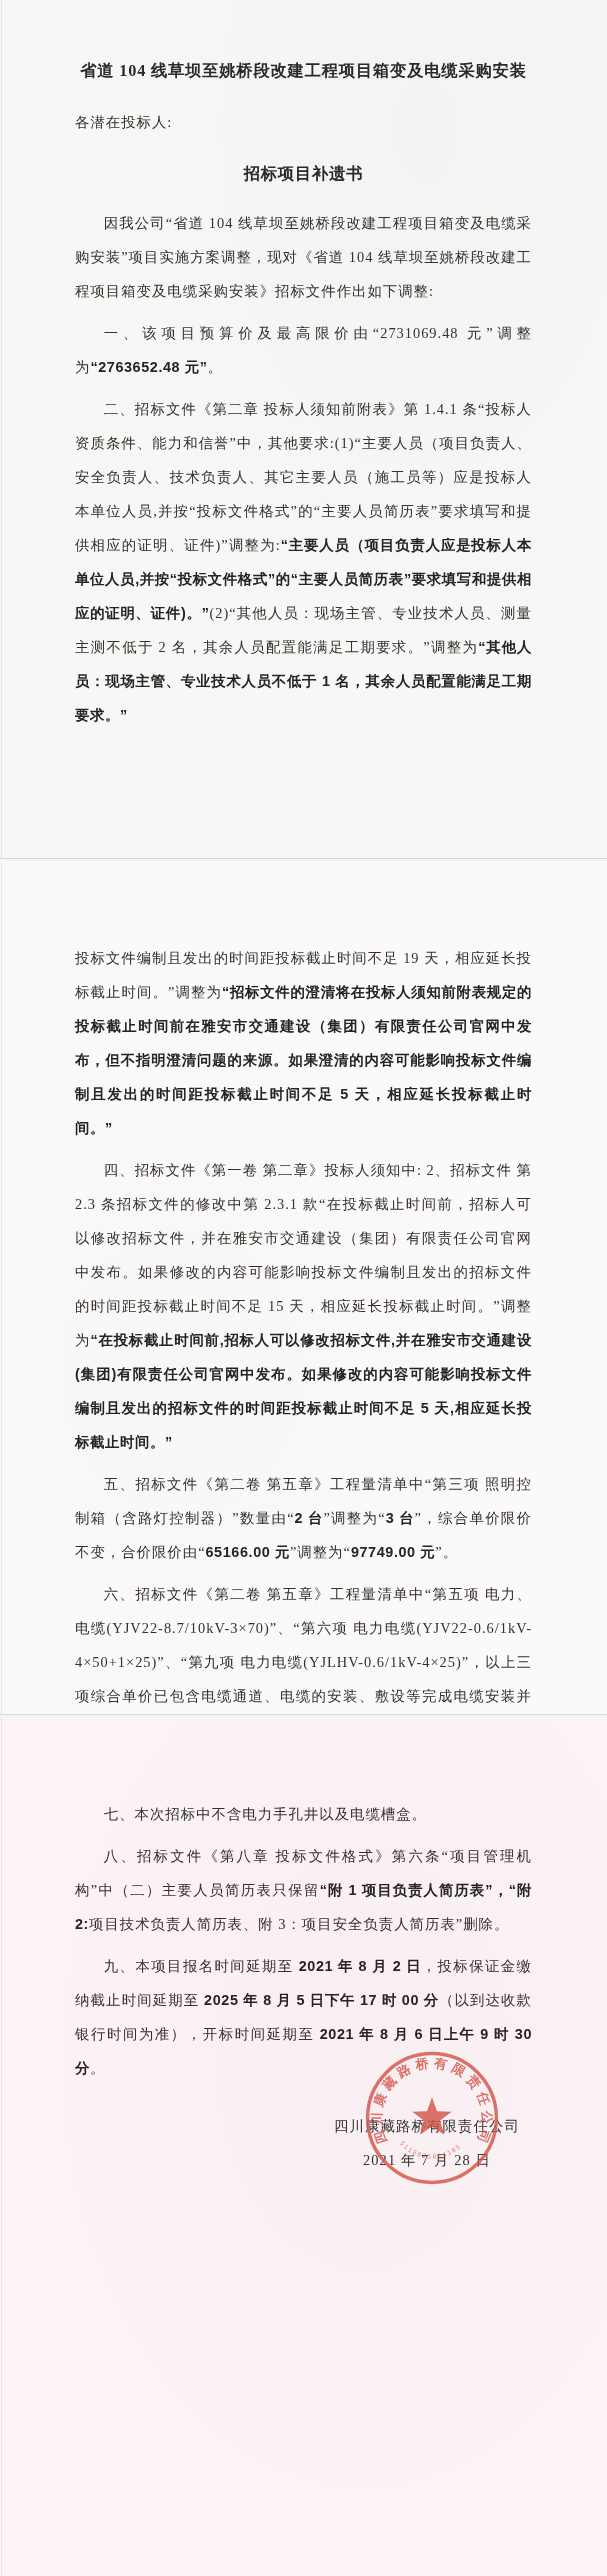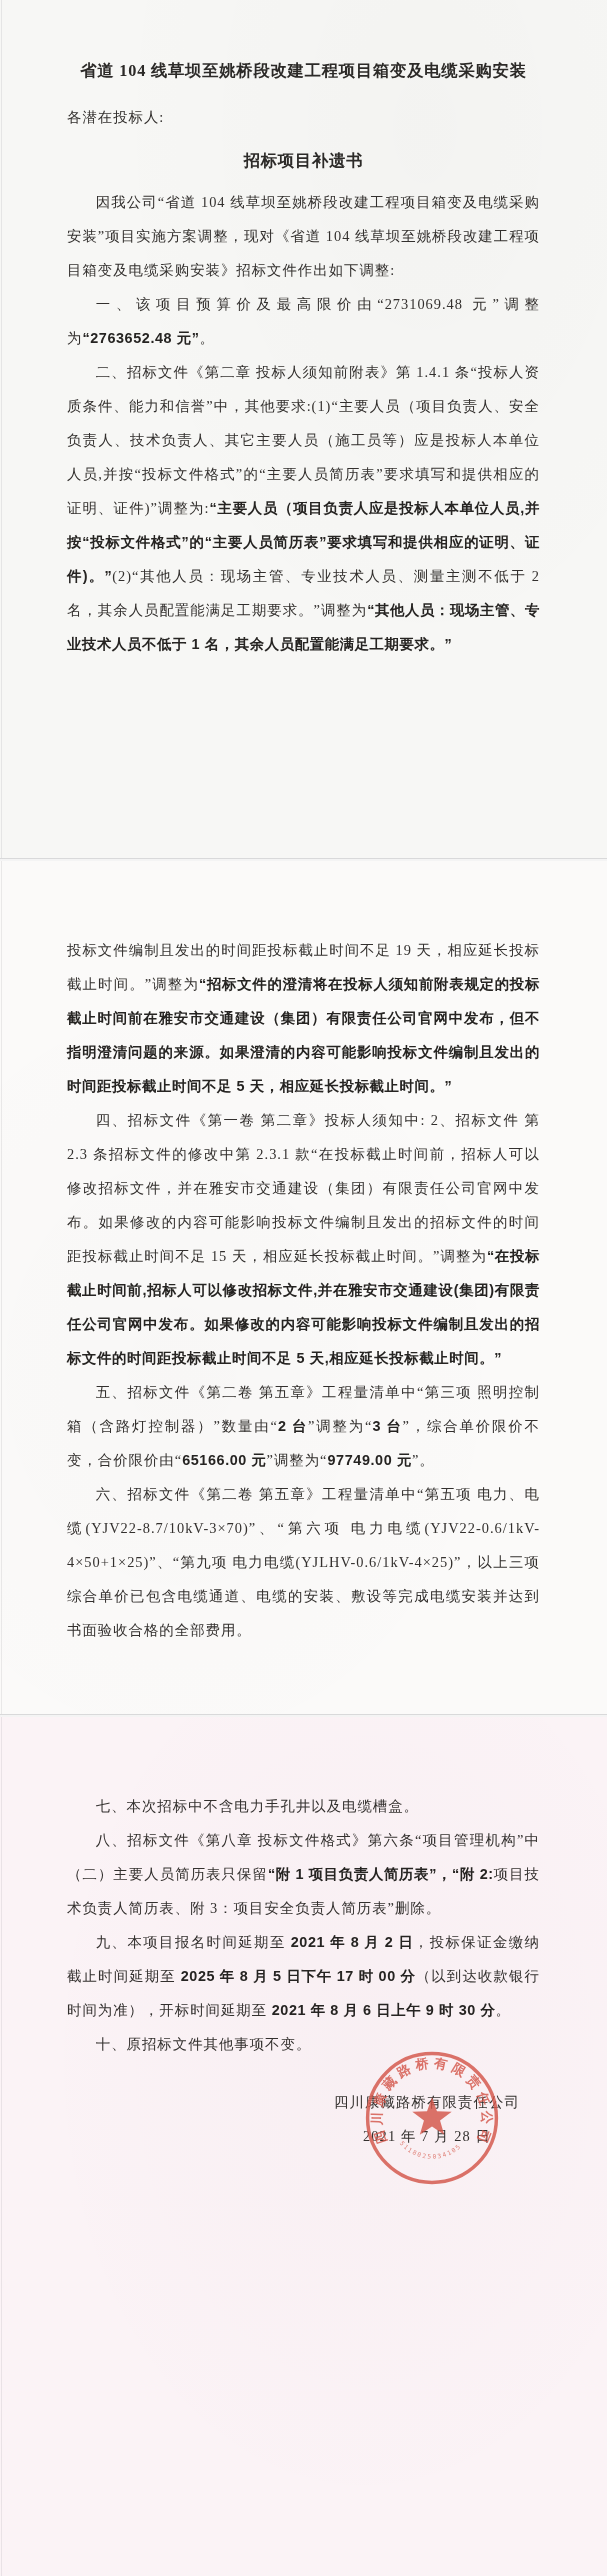--- a/index.html
+++ b/index.html
@@ -6,21 +6,21 @@
   #doc{width:607px;margin:0 auto;font-family:"Liberation Serif","DejaVu Serif",serif;color:#33302e;}
   .page{position:relative;width:607px;box-sizing:border-box;padding:0 67px;overflow:hidden;}
   .page::before{content:"";position:absolute;left:0.8px;top:0;bottom:0;width:1.5px;background:rgba(80,80,90,.10);}
   #page1{height:858px;background:#f7f7f5;
          background-image:radial-gradient(ellipse at 70% 15%, rgba(0,0,0,.015), transparent 55%);}
   #page2{height:853px;background:#fbfaf9;padding-top:72px;
          background-image:radial-gradient(ellipse at 30% 60%, rgba(0,0,0,.012), transparent 60%);}
   #page3{height:859px;background:#fbf3f6;padding-top:72px;
          background-image:radial-gradient(ellipse at 60% 40%, rgba(120,40,80,.02), transparent 65%);}
   .page-gap{height:3px;background:#f4f4f4;border-top:0.8px solid #d9d9da;box-sizing:border-box;}
-  .para{margin:0;font-size:14.4px;line-height:34px;letter-spacing:1px;
+  .para{margin:8px;font-size:14.4px;line-height:34px;letter-spacing:1px;
         text-align:justify;text-justify:inter-character;}
   .para .b{font-weight:700;font-family:Liberation Sans, sans-serif;color:#262422;letter-spacing:0.6px;}
   .title{ text-align:center;font-weight:700;font-size:16.3px;line-height:48px;letter-spacing:0.8px;color:#2c2a28;}
   .t1{margin-top:47px;}
   .salutation{line-height:39px;margin-top:3px;}
   .body{text-indent:2em;}
   .cont{text-indent:0;}
   .sig-block{margin:24px 20px 0 auto;width:max-content;text-align:center;position:relative;z-index:1;}
   .sig-line{font-size:14.4px;line-height:34px;letter-spacing:1.1px;}
   .seal{position:absolute;left:363px;top:332px;width:138px;height:138px;opacity:.82;z-index:2;pointer-events:none;}
@@ -58,21 +58,20 @@
       </div>
   </section>
 
   <div class="page-gap"></div>
 
   <section class="page" id="page3">
     <div>
         <p class="para body"><span>七、本次招标中不含电力手孔井以及电缆槽盒。</span></p>
         <p class="para body"><span>八、招标文件《第八章 投标文件格式》第六条“项目管理机构”中（二）主要人员简历表只保留</span><span class="b">“附 1 项目负责人简历表”，“附 2:</span><span>项目技术负责人简历表、附 3：项目安全负责人简历表”删除。</span></p>
         <p class="para body"><span>九、本项目报名时间延期至 </span><span class="b">2021 年 8 月 2 日</span><span>，投标保证金缴纳截止时间延期至 </span><span class="b">2025 年 8 月 5 日下午 17 时 00 分</span><span>（以到达收款银行时间为准），开标时间延期至 </span><span class="b">2021 年 8 月 6 日上午 9 时 30 分</span><span>。</span></p>
-        <p class="para body"><span>十、原招标文件其他事项不变。</span></p>
       </div>
 
     <div class="sig-block">
       <div class="sig-line">四川康藏路桥有限责任公司</div>
       <div class="sig-line">2021 年 7 月 28 日</div>
     </div>
 
     <svg class="seal" viewBox="0 0 180 180" aria-hidden="true">
       <circle class="seal-ring" cx="90" cy="90" r="84"></circle>
       <path id="sealTopArc" d="M 32.8 123 A 66 66 0 1 1 147.2 123" fill="none"></path>

